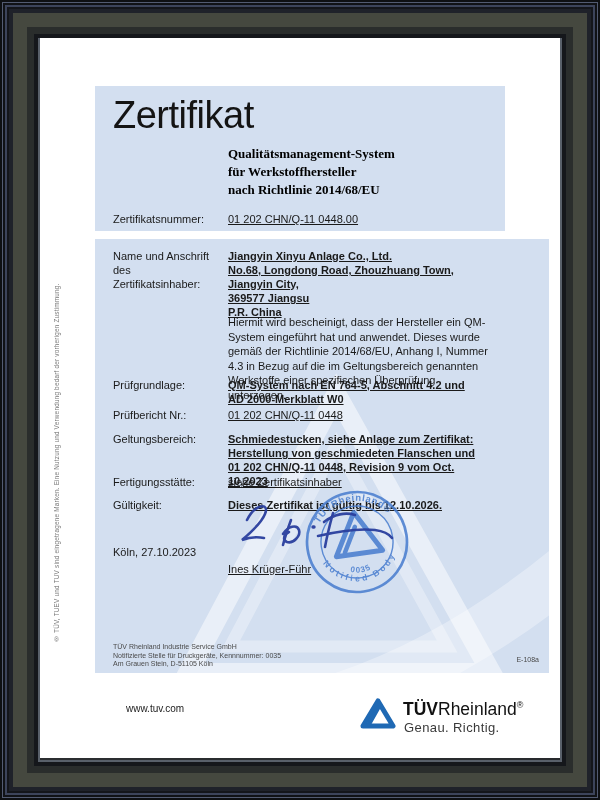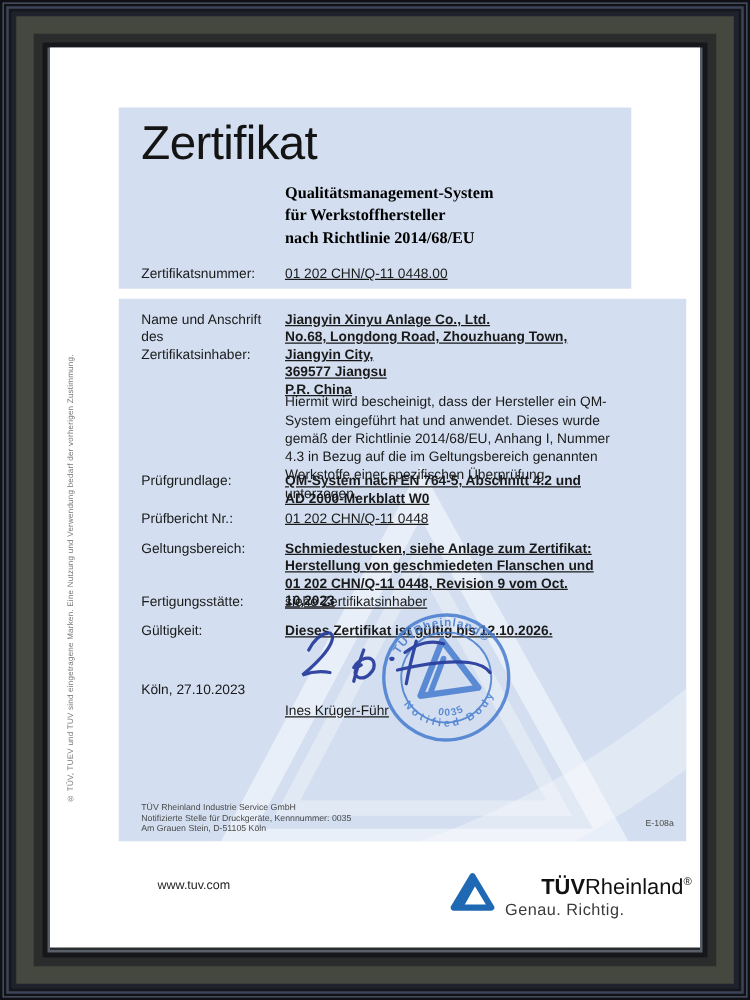--- a/index.html
+++ b/index.html
@@ -58,21 +58,21 @@
   .form-code{position:absolute;right:10px;top:417px;font-size:7px;color:#4a4a4a;}
   .side-note{
     position:absolute;left:13px;top:338px;height:266px;width:11px;
     writing-mode:vertical-rl;transform:rotate(180deg);
     font-size:6.4px;color:#777;letter-spacing:.2px;white-space:nowrap;
   }
   .website{position:absolute;left:70px;top:665px;font-size:10px;color:#222;margin-left:16px;}
   .brand{position:absolute;left:320px;top:657px;width:180px;height:42px;}
   .brand-triangle{position:absolute;left:0;top:2px;width:36px;height:32px;}
   .brand-text{position:absolute;left:43px;top:4px;font-size:17.5px;color:#111;white-space:nowrap;}
-  .brand-text .tuv{font-weight:bold;margin-left:30px;}
+  .brand-text .tuv{font-weight:bold;}
   .brand-text .reg{font-size:9px;vertical-align:super;}
   .brand-tagline{position:absolute;left:44px;top:25px;font-size:13px;color:#3a3a3a;letter-spacing:.4px;}
 </style>
 </head>
 <body>
 
 <div class="frame">
   <div class="paper">
 
     <div class="side-note">® TÜV, TUEV und TUV sind eingetragene Marken. Eine Nutzung und Verwendung bedarf der vorherigen Zustimmung.</div>

